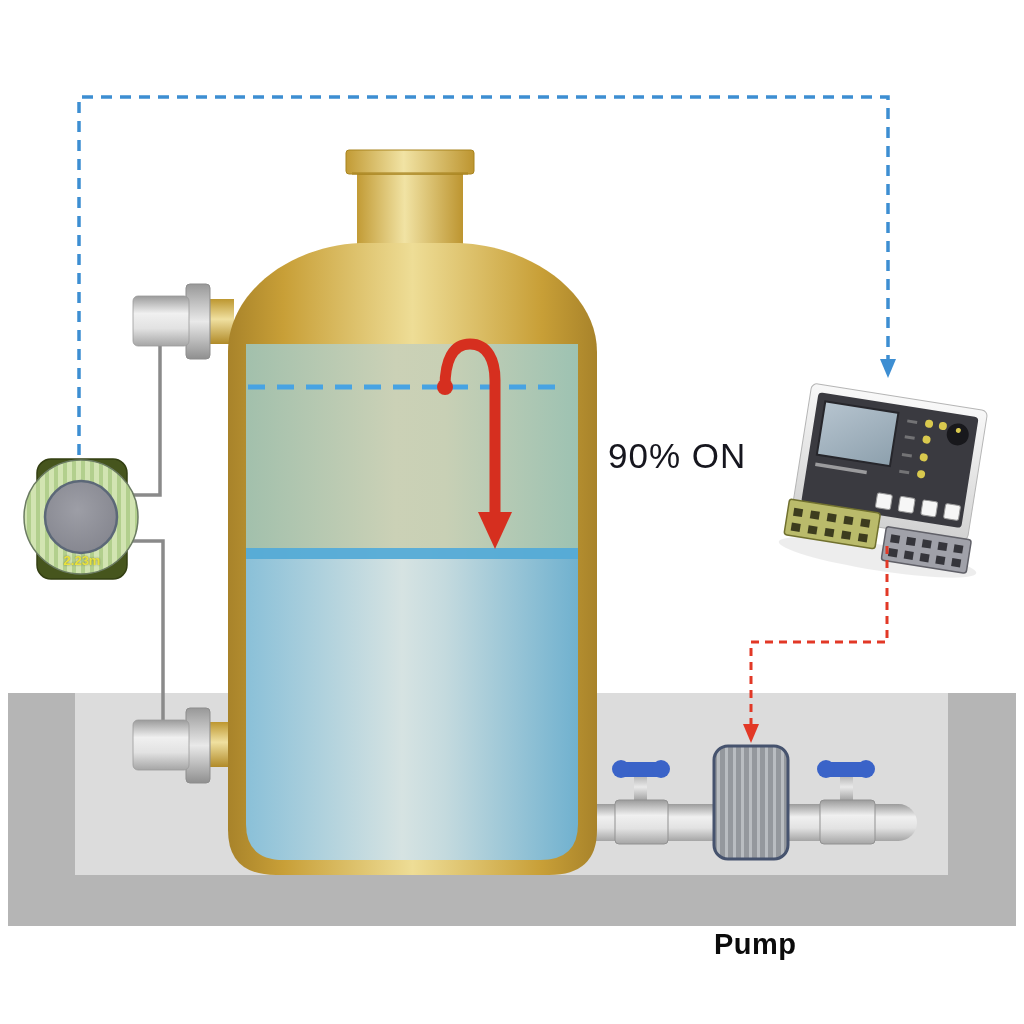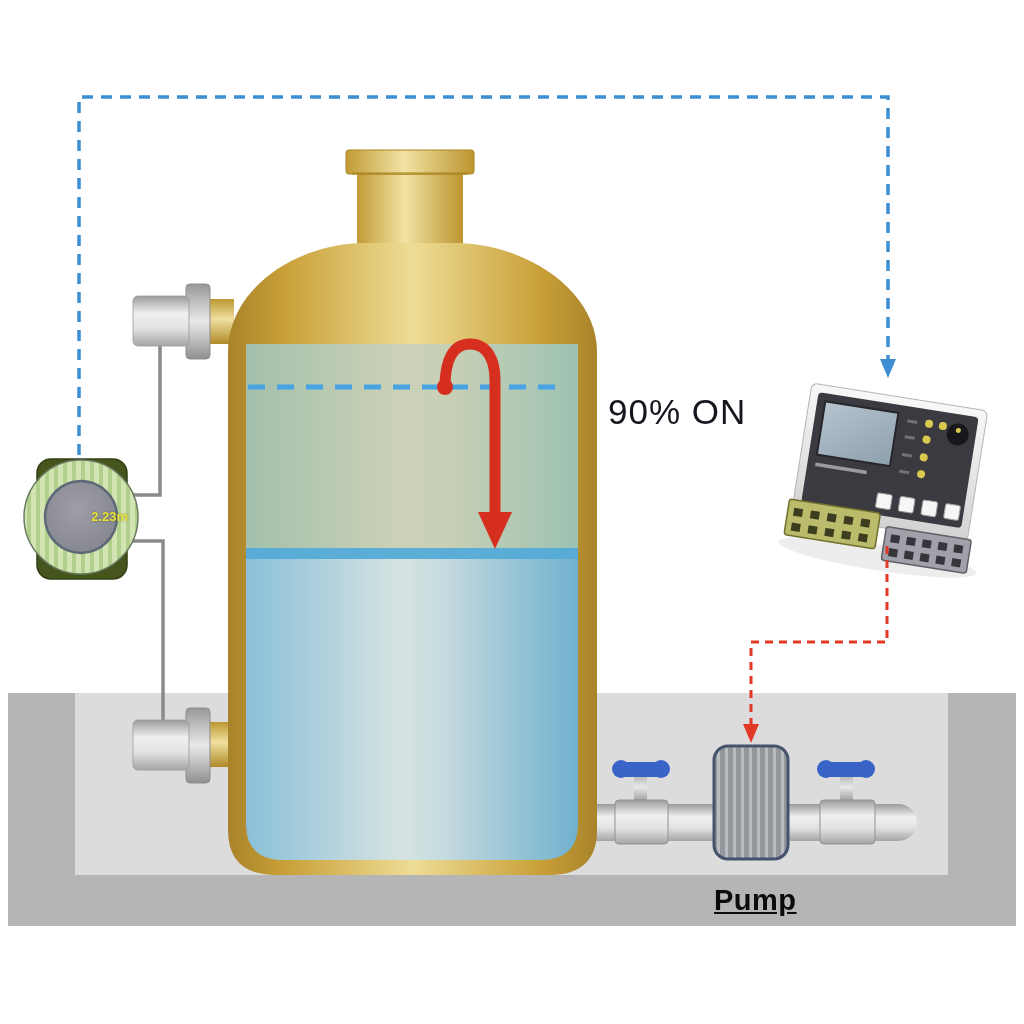--- a/index.html
+++ b/index.html
@@ -1,22 +1,22 @@
 <!DOCTYPE html>
 <html><head>
 <meta charset="utf-8">
 <style>
   html,body{margin:0;padding:0;background:#ffffff;font-family:"Liberation Sans",sans-serif;}
   .stage{position:relative;width:1024px;height:1024px;background:#ffffff;overflow:hidden;}
   .stage svg{position:absolute;left:0;top:0;}
-  .lbl{position:absolute;color:#16161e;white-space:nowrap;}
+  .lbl{position:absolute;color:#16161e;white-space:nowrap;margin-top:44px;}
   .lbl-setpoint{font-size:35px;letter-spacing:1px;font-weight:400;}
   .lbl-pump{font-size:29px;font-weight:bold;color:#0b0b0b;letter-spacing:.5px;}
   .lbl-sensor{font-size:13px;font-weight:bold;color:#e9e23c;text-shadow:0 0 2px rgba(60,60,20,.6);
-              width:92px;text-align:right;}
+              width:92px;text-align:center;}
 </style>
 </head>
 <body>
 
 <div class="stage">
 <svg width="1024" height="1024" viewBox="0 0 1024 1024">
   <defs>
     <linearGradient id="gGold" x1="0" y1="0" x2="1" y2="0">
       <stop offset="0" stop-color="#a8832a"></stop>
           <stop offset="0.15" stop-color="#c89f37"></stop>
@@ -210,15 +210,15 @@
     <polygon points="888,378 880,359 896,359" fill="#3d8ed2"></polygon>
   </g>
 
   <g>
     <path d="M887,546 V642 H751 V727" fill="none" stroke="#e23826" stroke-width="3" stroke-dasharray="8 6"></path>
     <polygon points="751,743 743,724 759,724" fill="#e23826"></polygon>
   </g>
 </svg>
 
 <div class="lbl lbl-setpoint" style="left:608px;top:392px;">90% ON</div>
-<div class="lbl lbl-pump" style="left:714px;top:884px;width:76px;text-align:center;text-decoration:underline;">Pump</div>
+<div class="lbl lbl-pump" style="left:714px;top:884px;width:76px;text-align:center;">Pump</div>
 <div class="lbl lbl-sensor" style="left:36px;top:509px;">2.23m</div>
 </div>
 
 </body></html>

